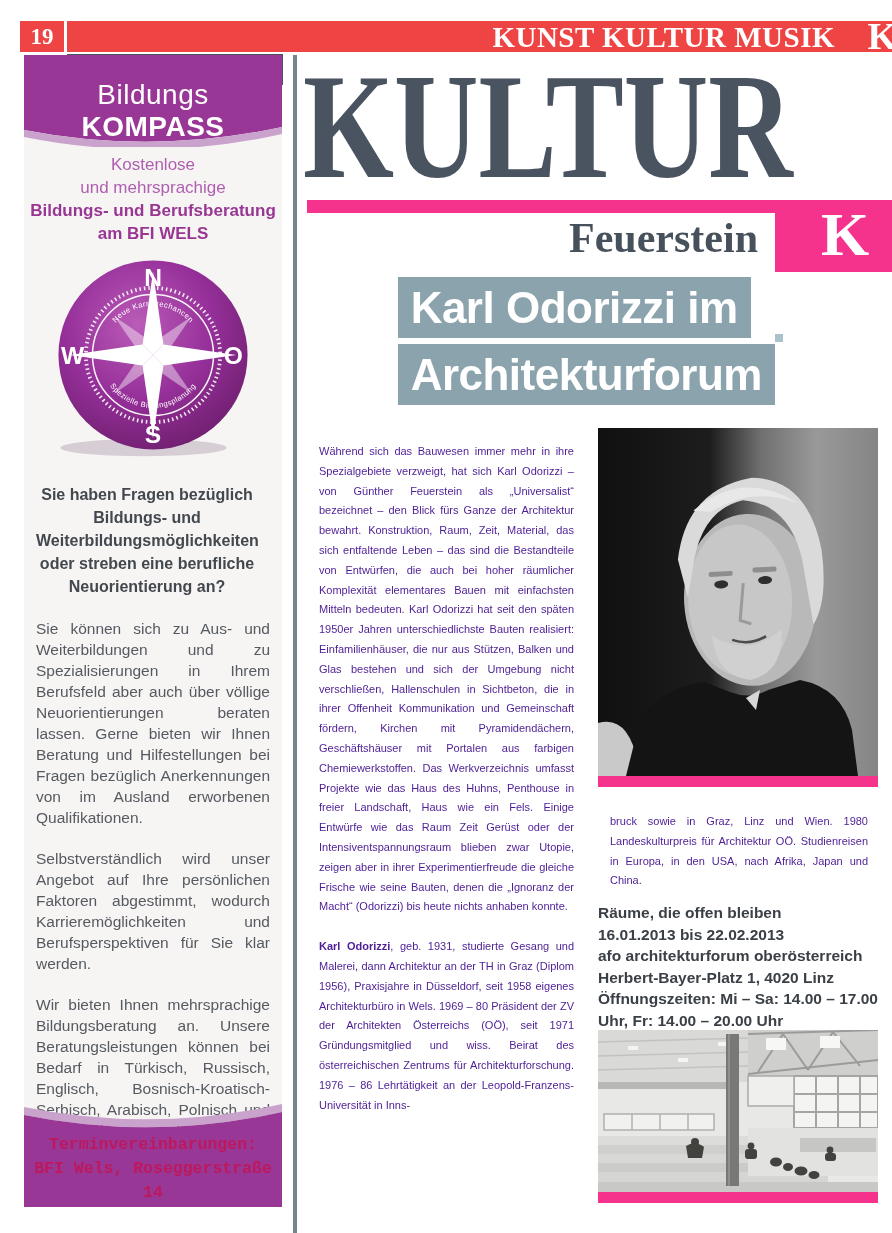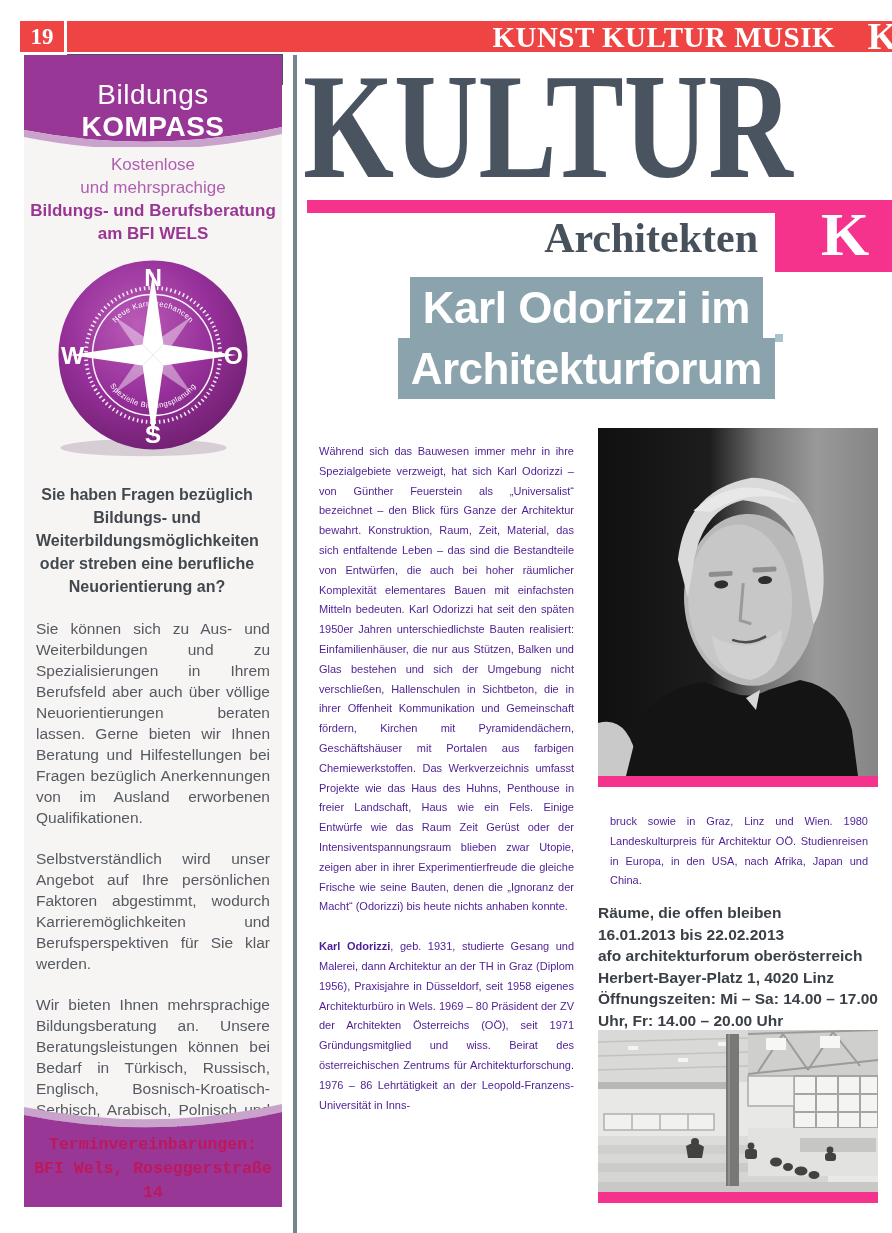--- a/index.html
+++ b/index.html
@@ -44,21 +44,21 @@
 
   
   .kultur{position:absolute;left:303px;top:51px;font-family:"Liberation Serif",serif;font-weight:bold;
           font-size:150px;line-height:1;color:#4a5461;transform:scaleX(.78);transform-origin:left top;white-space:nowrap;}
   .pinkrule{position:absolute;left:307px;top:200px;width:468px;height:13px;background:#f5338d;}
   .kblock{position:absolute;left:775px;top:200px;width:117px;height:72px;background:#f5338d;}
   .kblock span{position:absolute;left:46px;top:-4px;color:#fff;font-family:"Liberation Serif",serif;
                font-weight:bold;font-size:62px;line-height:76px;}
   .kicker{position:absolute;right:134px;top:214px;color:#46515c;font-family:"Liberation Serif",serif;
           font-weight:bold;font-size:42px;line-height:48px;}
-  .titleblocks{position:absolute;right:117px;top:277px;display:flex;flex-direction:column;align-items:center;}
+  .titleblocks{position:absolute;right:117px;top:277px;display:flex;flex-direction:column;align-items:flex-start;gap:6px;}
   .tb{background:#8ba3ad;color:#fff;font-weight:bold;font-size:44px;line-height:61px;height:61px;
       padding:0 13px;white-space:nowrap;letter-spacing:-.5px;}
   .tsq{position:absolute;left:775px;top:334px;width:8px;height:8px;background:#a9c2cb;}
 
   
   .col1{position:absolute;left:307px;top:430px;width:279px;height:803px;overflow:hidden;}
   .bodytext{font-size:11px;line-height:19.8px;color:#4c1d95;text-align:justify;margin:12px;}
   .col1 p + p{margin-top:20px;}
   .bodytext strong{font-weight:bold;}
   .cont{position:absolute;left:598px;top:800px;width:282px;}
@@ -164,21 +164,21 @@
         <div>Tel.: 07242/2055, Fax: 07242/2055</div>
       </div>
     </div>
   </div>
 
   <div class="kultur">KULTUR</div>
   <div class="pinkrule"></div>
   <div class="kblock">
     <span>K</span>
   </div>
-  <div class="kicker">Architekten</div>
+  <div class="kicker">Feuerstein</div>
 
   <div class="titleblocks">
     <div class="tb">Karl Odorizzi im</div>
     <div class="tb">Architekturforum</div>
   </div>
   <div class="tsq"></div>
 
   <div class="col1">
     <p class="bodytext">Während sich das Bauwesen immer mehr in ihre Spezialgebiete verzweigt, hat sich Karl Odorizzi – von Günther Feuerstein als „Universalist“ bezeichnet – den Blick fürs Ganze der Architektur bewahrt. Konstruktion, Raum, Zeit, Material, das sich entfaltende Leben – das sind die Bestandteile von Entwürfen, die auch bei hoher räumlicher Komplexität elementares Bauen mit einfachsten Mitteln bedeuten. Karl Odorizzi hat seit den späten 1950er Jahren unterschiedlichste Bauten realisiert: Einfamilienhäuser, die nur aus Stützen, Balken und Glas bestehen und sich der Umgebung nicht verschließen, Hallenschulen in Sichtbeton, die in ihrer Offenheit Kommunikation und Gemeinschaft fördern, Kirchen mit Pyramidendächern, Geschäftshäuser mit Portalen aus farbigen Chemiewerkstoffen. Das Werkverzeichnis umfasst Projekte wie das Haus des Huhns, Penthouse in freier Landschaft, Haus wie ein Fels. Einige Entwürfe wie das Raum Zeit Gerüst oder der Intensiventspannungsraum blieben zwar Utopie, zeigen aber in ihrer Experimentierfreude die gleiche Frische wie seine Bauten, denen die „Ignoranz der Macht“ (Odorizzi) bis heute nichts anhaben konnte.</p>
     <p class="bodytext"><strong>Karl Odorizzi</strong><span>, geb. 1931, studierte Gesang und Malerei, dann Architektur an der TH in Graz (Diplom 1956), Praxisjahre in Düsseldorf, seit 1958 eigenes Architekturbüro in Wels. 1969 – 80 Präsident der ZV der Architekten Österreichs (OÖ), seit 1971 Gründungsmitglied und wiss. Beirat des österreichischen Zentrums für Architekturforschung. 1976 – 86 Lehrtätigkeit an der Leopold-Franzens-Universität in Inns-</span></p>

